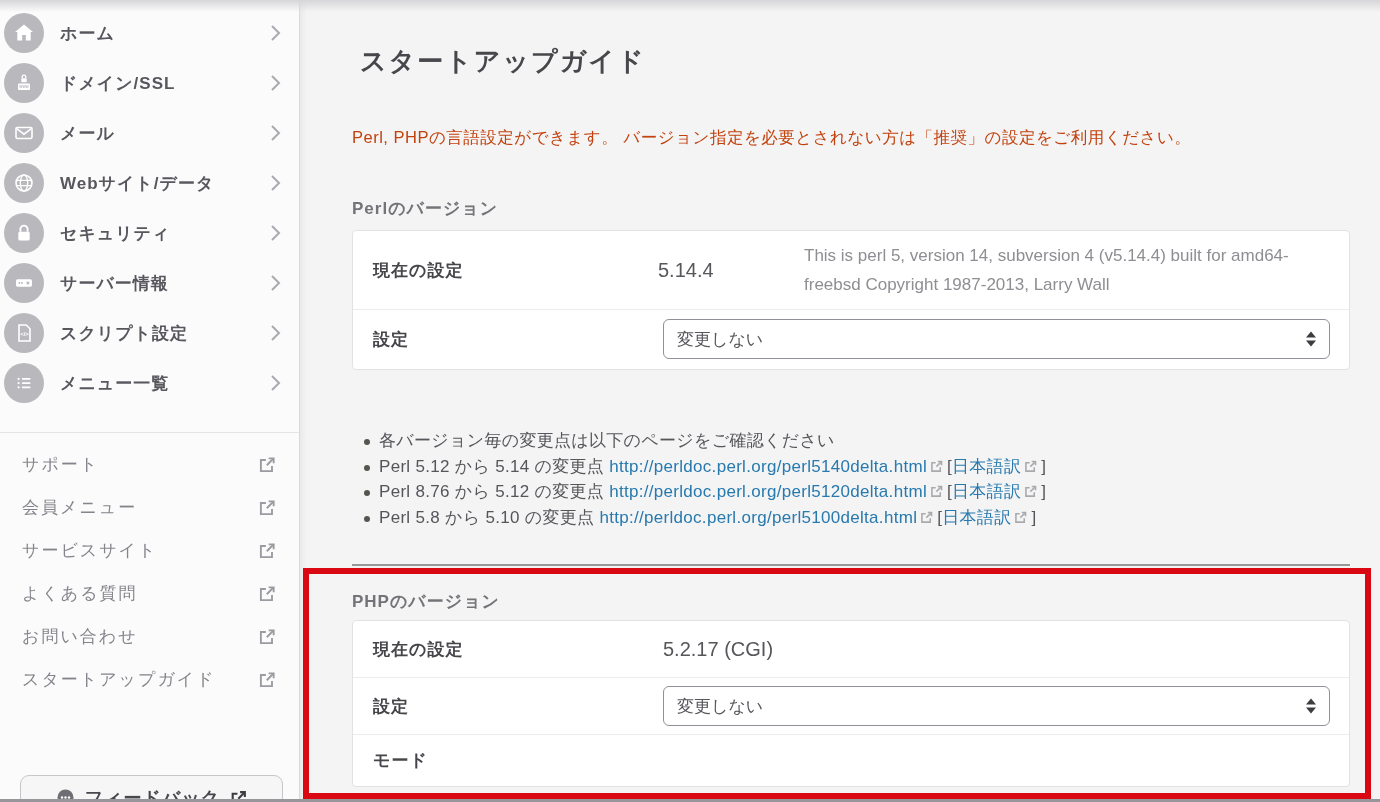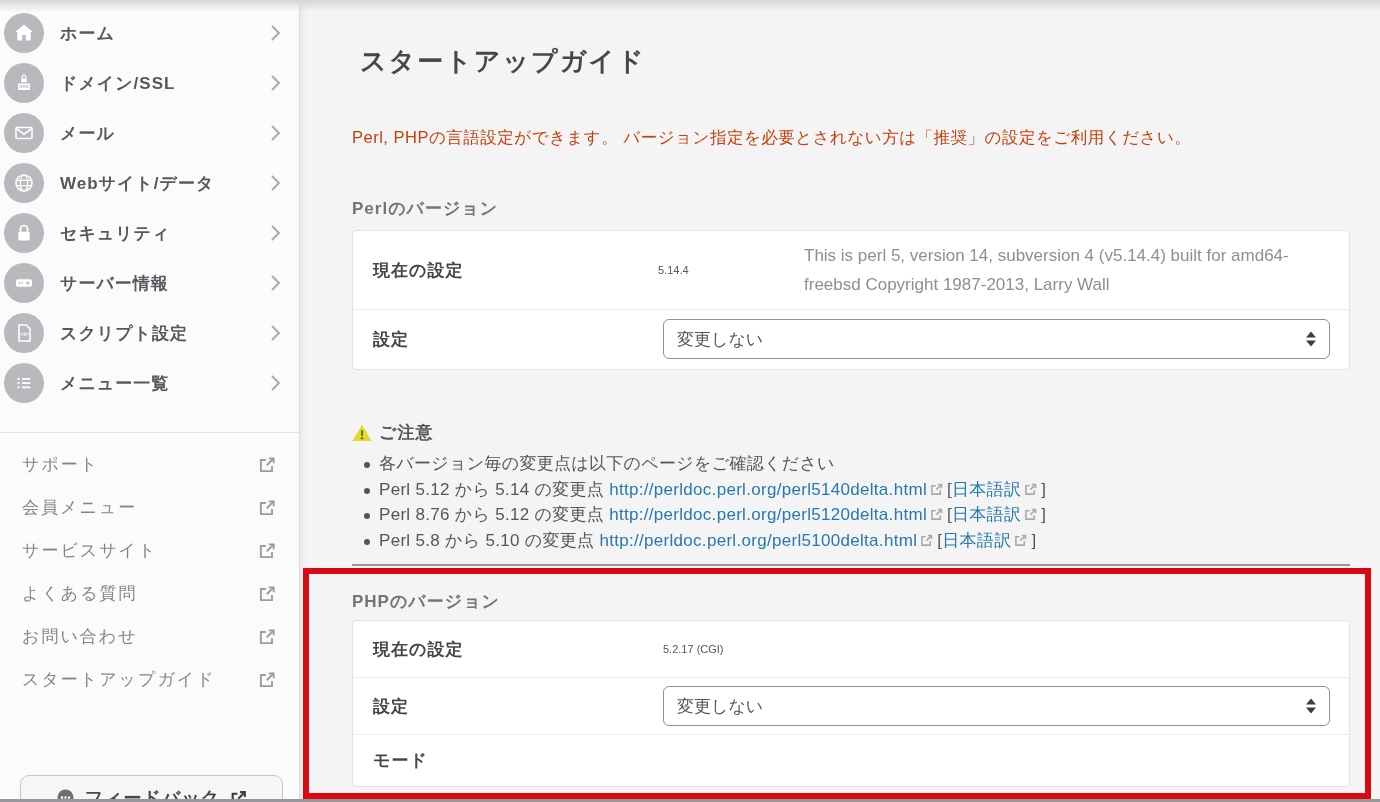--- a/index.html
+++ b/index.html
@@ -50,21 +50,21 @@
   .php-heading  { top:590px; }
 
   .card { position:absolute; left:52px; width:998px; background:#fff;
     border:1px solid #e2e2e5; border-radius:4px; }
   .perl-card { top:230px; }
   .php-card  { top:620px; }
 
   .row { position:relative; display:flex; align-items:center; }
   .row + .row { border-top:1px solid #ececef; }
   .cell-label { position:absolute; left:20px; font-size:17px; font-weight:bold; color:#45454a; letter-spacing:1px; }
-  .cell-value { position:absolute; left:305px; font-size:11px; color:#56565b; }
+  .cell-value { position:absolute; left:305px; font-size:20px; color:#56565b; }
   .cell-detail { position:absolute; left:451px; right:24px; font-size:17px; color:#8e8e93; line-height:29px; }
 
   .select-box { position:absolute; left:310px; width:667px; height:40px;
     border:1px solid #90909a; border-radius:6px; background:#fff;
     display:flex; align-items:center; padding:0 36px 0 13px;
     font-size:17px; color:#56565b; cursor:pointer; }
   .updown { position:absolute; right:13px; top:50%; transform:translateY(-50%);
     display:flex; flex-direction:column; gap:3px; }
   .tri-up { width:0; height:0; border-left:5px solid transparent; border-right:5px solid transparent;
     border-bottom:6px solid #3c3c41; }
@@ -338,30 +338,20 @@
           <span>変更しない</span>
           <span class="updown">
               <span class="tri-up"></span>
               <span class="tri-down"></span>
             </span>
         </div>
       </div>
     </div>
 
     <section class="notice">
-      <div class="notice-head">
-        <span>
-          <svg width="20" height="18" viewBox="0 0 20 18">
-            <path d="M10 .8L19.6 17H.4z" fill="#e1dc28"></path>
-            <rect x="9" y="6" width="2" height="6" rx="1" fill="#66664a"></rect>
-            <circle cx="10" cy="14.3" r="1.2" fill="#66664a"></circle>
-          </svg>
-        </span>
-        <span>ご注意</span>
-      </div>
       <ul class="notice-list">
         <li>
           <span>各バージョン毎の変更点は以下のページをご確認ください</span>
         </li>
         <li>
           <span>Perl 5.12 から 5.14 の変更点 </span><a>http://perldoc.perl.org/perl5140delta.html</a><span class="mini-ext"><svg width="15" height="15" viewBox="0 0 18 18" fill="none" stroke="#aaaaae" stroke-width="1.9">
                 <path d="M8 4.5H3.5v10h10V10"></path>
                 <path d="M10.5 3H15v4.5"></path>
                 <path d="M14.6 3.4L8.8 9.2"></path>
               </svg></span><span class="bracket">[</span><a>日本語訳</a><span class="mini-ext"><svg width="15" height="15" viewBox="0 0 18 18" fill="none" stroke="#aaaaae" stroke-width="1.9">

